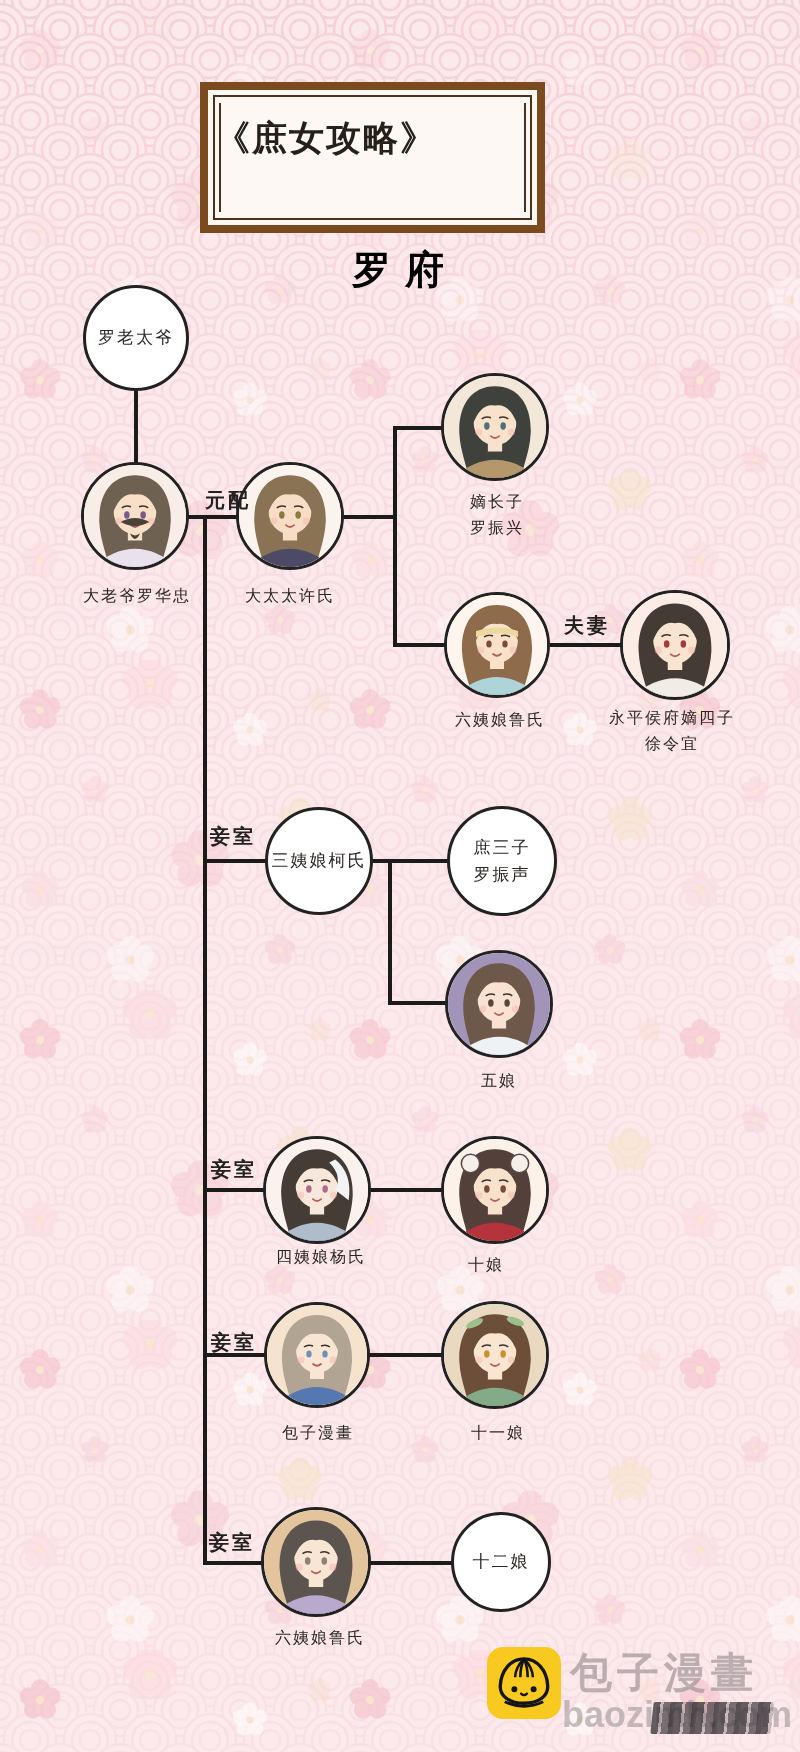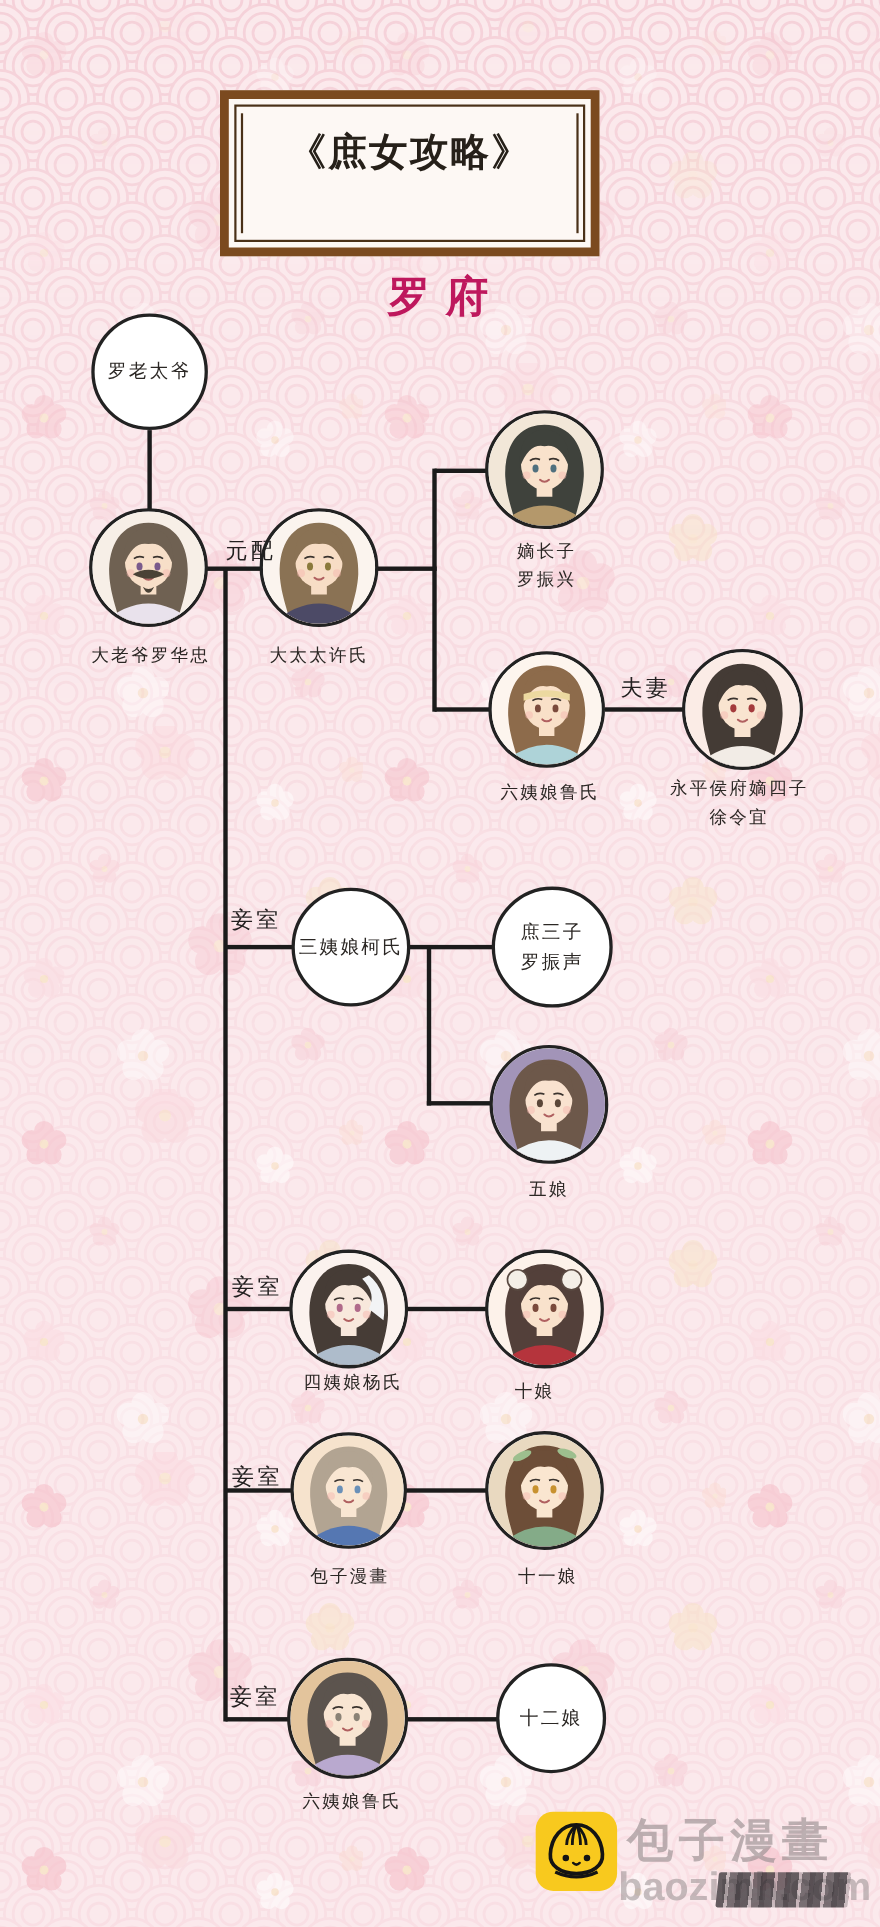--- a/index.html
+++ b/index.html
@@ -11,39 +11,39 @@
     mask-image:linear-gradient(to bottom, rgba(0,0,0,.95), rgba(0,0,0,.55) 22%, rgba(0,0,0,.38) 55%, rgba(0,0,0,.38));}
   .bg-flowers{opacity:.8;
     -webkit-mask-image:linear-gradient(to bottom, rgba(0,0,0,.30), rgba(0,0,0,.8) 28%, rgba(0,0,0,.95));
     mask-image:linear-gradient(to bottom, rgba(0,0,0,.30), rgba(0,0,0,.8) 28%, rgba(0,0,0,.95));}
 
   .title-box{position:absolute;left:200px;top:82px;width:345px;height:151px;box-sizing:border-box;
              border:8px solid #7b4a1f;background:#fdf8f4;z-index:5;}
   .title-box-inner{position:absolute;inset:5px;border:2px solid #4a3118;}
   .title-box-inner:before{content:"";position:absolute;left:4px;top:6px;bottom:6px;width:2px;background:#4a3118;}
   .title-box-inner:after{content:"";position:absolute;right:4px;top:6px;bottom:6px;width:2px;background:#4a3118;}
-  .t1{margin-top:18px;text-align:center;font-size:35px;font-weight:700;letter-spacing:2px;color:#262019;}
+  .t1{margin-top:18px;text-align:left;font-size:35px;font-weight:700;letter-spacing:2px;color:#262019;}
   .t2{margin-top:5px;text-align:center;font-size:25px;font-weight:700;letter-spacing:4px;color:#262019;}
 
   .section-heading{position:absolute;left:405px;top:243px;transform:translateX(-50%);
-                   font-size:39px;font-weight:700;letter-spacing:14px;color:#be185d;z-index:5;white-space:nowrap;text-align:center;}
+                   font-size:39px;font-weight:700;letter-spacing:14px;color:#000000;z-index:5;white-space:nowrap;text-align:center;}
 
   .tline{position:absolute;background:#1b1b1b;z-index:1;}
 
   .circle{position:absolute;border-radius:50%;border:3px solid #222;background:#fff;
           box-sizing:border-box;overflow:hidden;z-index:2;}
   .circle svg{width:100%;height:100%;display:block;}
   .tcircle{display:flex;align-items:center;justify-content:center;text-align:right;
            font-size:17px;letter-spacing:2px;color:#2b2724;line-height:1.6;}
 
   .nlabel{position:absolute;transform:translateX(-50%);white-space:nowrap;z-index:3;
           font-size:16px;letter-spacing:2px;color:#2b2724;}
   .nlabel.two{text-align:center;line-height:1.6;}
   .rlabel{position:absolute;transform:translateX(-50%);white-space:nowrap;z-index:3;
-          font-size:20px;letter-spacing:3px;font-weight:400;color:#232020;}
+          font-size:20px;letter-spacing:3px;font-weight:700;color:#232020;}
 
   .wm-icon{position:absolute;left:487px;top:1647px;width:74px;height:72px;border-radius:16px;
            background:#f8c91e;z-index:6;}
   .wm-brand{position:absolute;left:570px;top:1645px;font-size:42px;font-weight:700;letter-spacing:5px;
             color:rgba(148,138,140,.62);z-index:6;white-space:nowrap;font-family:"Liberation Sans",sans-serif;}
   .wm-domain{position:absolute;left:562px;top:1694px;font-size:36px;font-weight:600;
              color:rgba(152,142,144,.55);z-index:6;white-space:nowrap;font-family:"Liberation Sans",sans-serif;}
   .wm-glitch{position:absolute;left:652px;top:1702px;width:120px;height:32px;z-index:7;
              transform:skewX(-6deg);border-radius:2px;opacity:.85;
              background:repeating-linear-gradient(90deg, rgba(55,50,54,.9) 0 7px, rgba(120,112,116,.45) 7px 10px,

